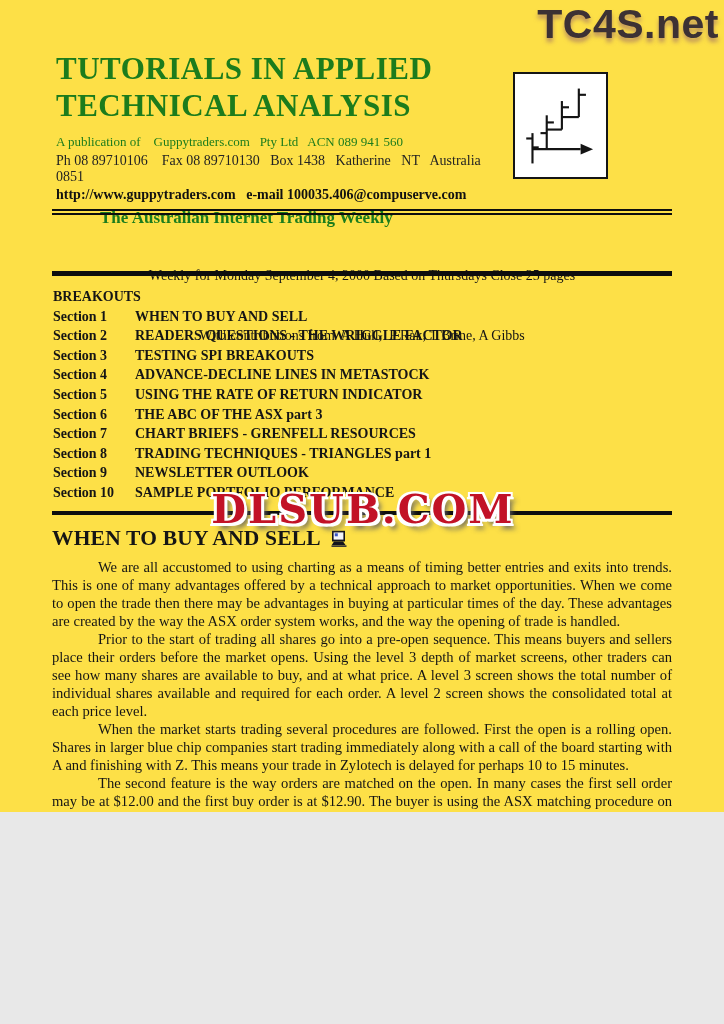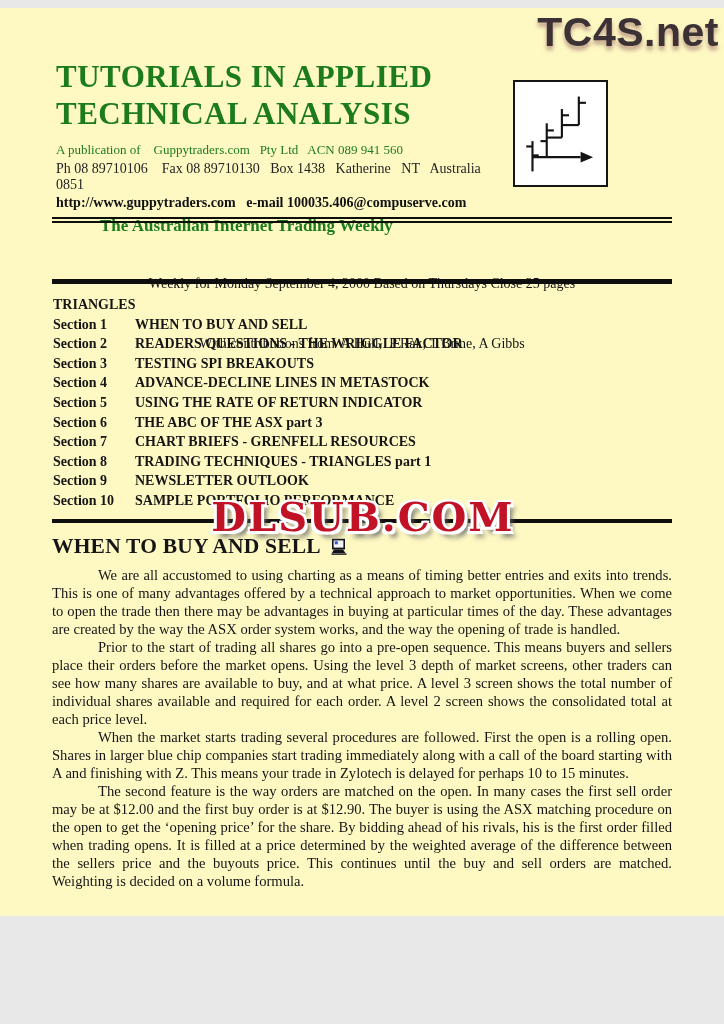--- a/index.html
+++ b/index.html
@@ -1,19 +1,19 @@
 <!DOCTYPE html>
 <html><head>
 <meta charset="utf-8">
 <style>
   * { margin:0; padding:0; box-sizing:border-box; }
   html,body { background:#e8e8e8; }
   .page {
-    position:relative; width:724px; height:908px; margin:8px auto;
-    background:#fef9c3; overflow:hidden;
+    position:relative; width:724px; height:812px; margin:0 auto;
+    background:#fde047; overflow:hidden;
     font-family:"Liberation Serif", serif; color:#151515;
   }
 
   
   .tc4s {
     position:absolute; top:1px; right:5px;
     font-family:"Liberation Sans", sans-serif; font-weight:bold;
     font-size:41px; letter-spacing:0.5px; color:#3c3134;
     text-shadow:0 4px 4px rgba(155,105,105,0.65);
   }
@@ -140,21 +140,21 @@
   <div class="rule rule-1"></div>
 
   <div class="issue">
     <div>Weekly for Monday September 4, 2000 Based on Thursdays Close 25 pages</div>
     <div>With contributions from  A Hull,  P Rak, T Brine, A Gibbs</div>
   </div>
 
   <div class="rule rule-2"></div>
 
   <div class="contents">
-    <div class="contents-heading">TRIANGLES</div>
+    <div class="contents-heading">BREAKOUTS</div>
     <div class="contents-grid">
       <span>Section 1</span>
       <span>WHEN TO BUY AND SELL</span>
       <span>Section 2</span>
       <span>READERS QUESTIONS - THE WRIGGLE FACTOR</span>
       <span>Section 3</span>
       <span>TESTING SPI BREAKOUTS</span>
       <span>Section 4</span>
       <span>ADVANCE-DECLINE LINES IN METASTOCK</span>
       <span>Section 5</span>

